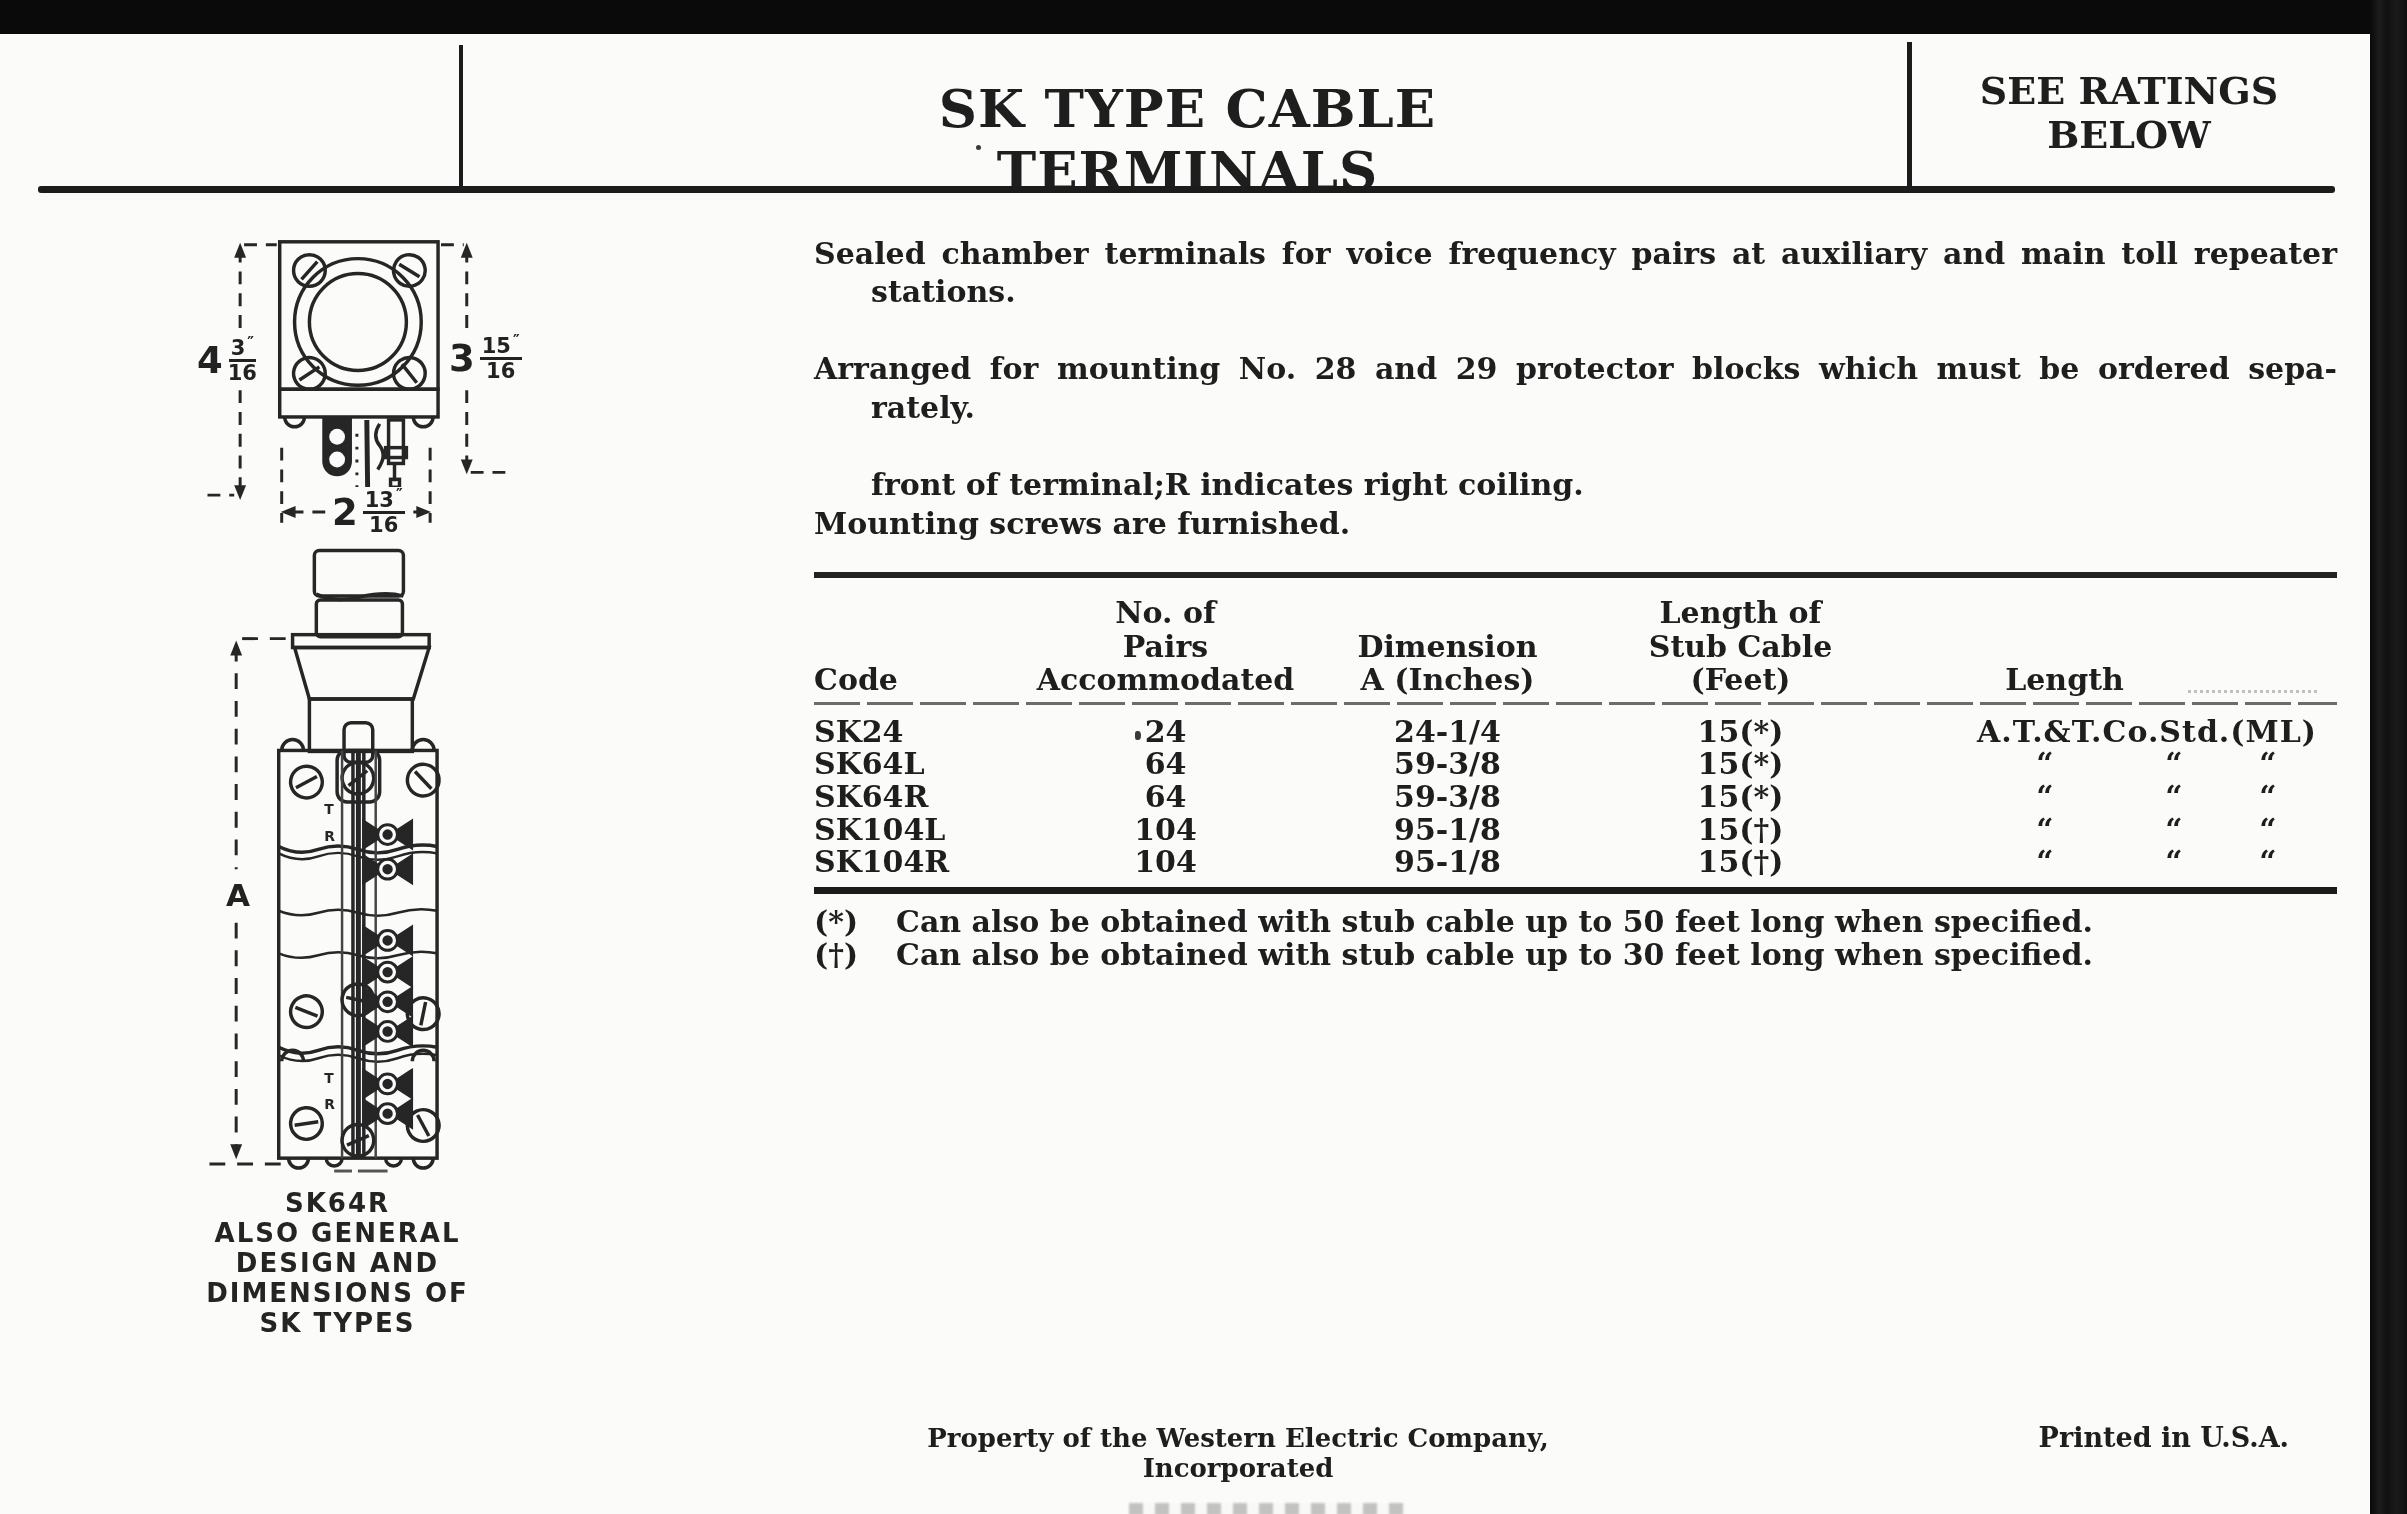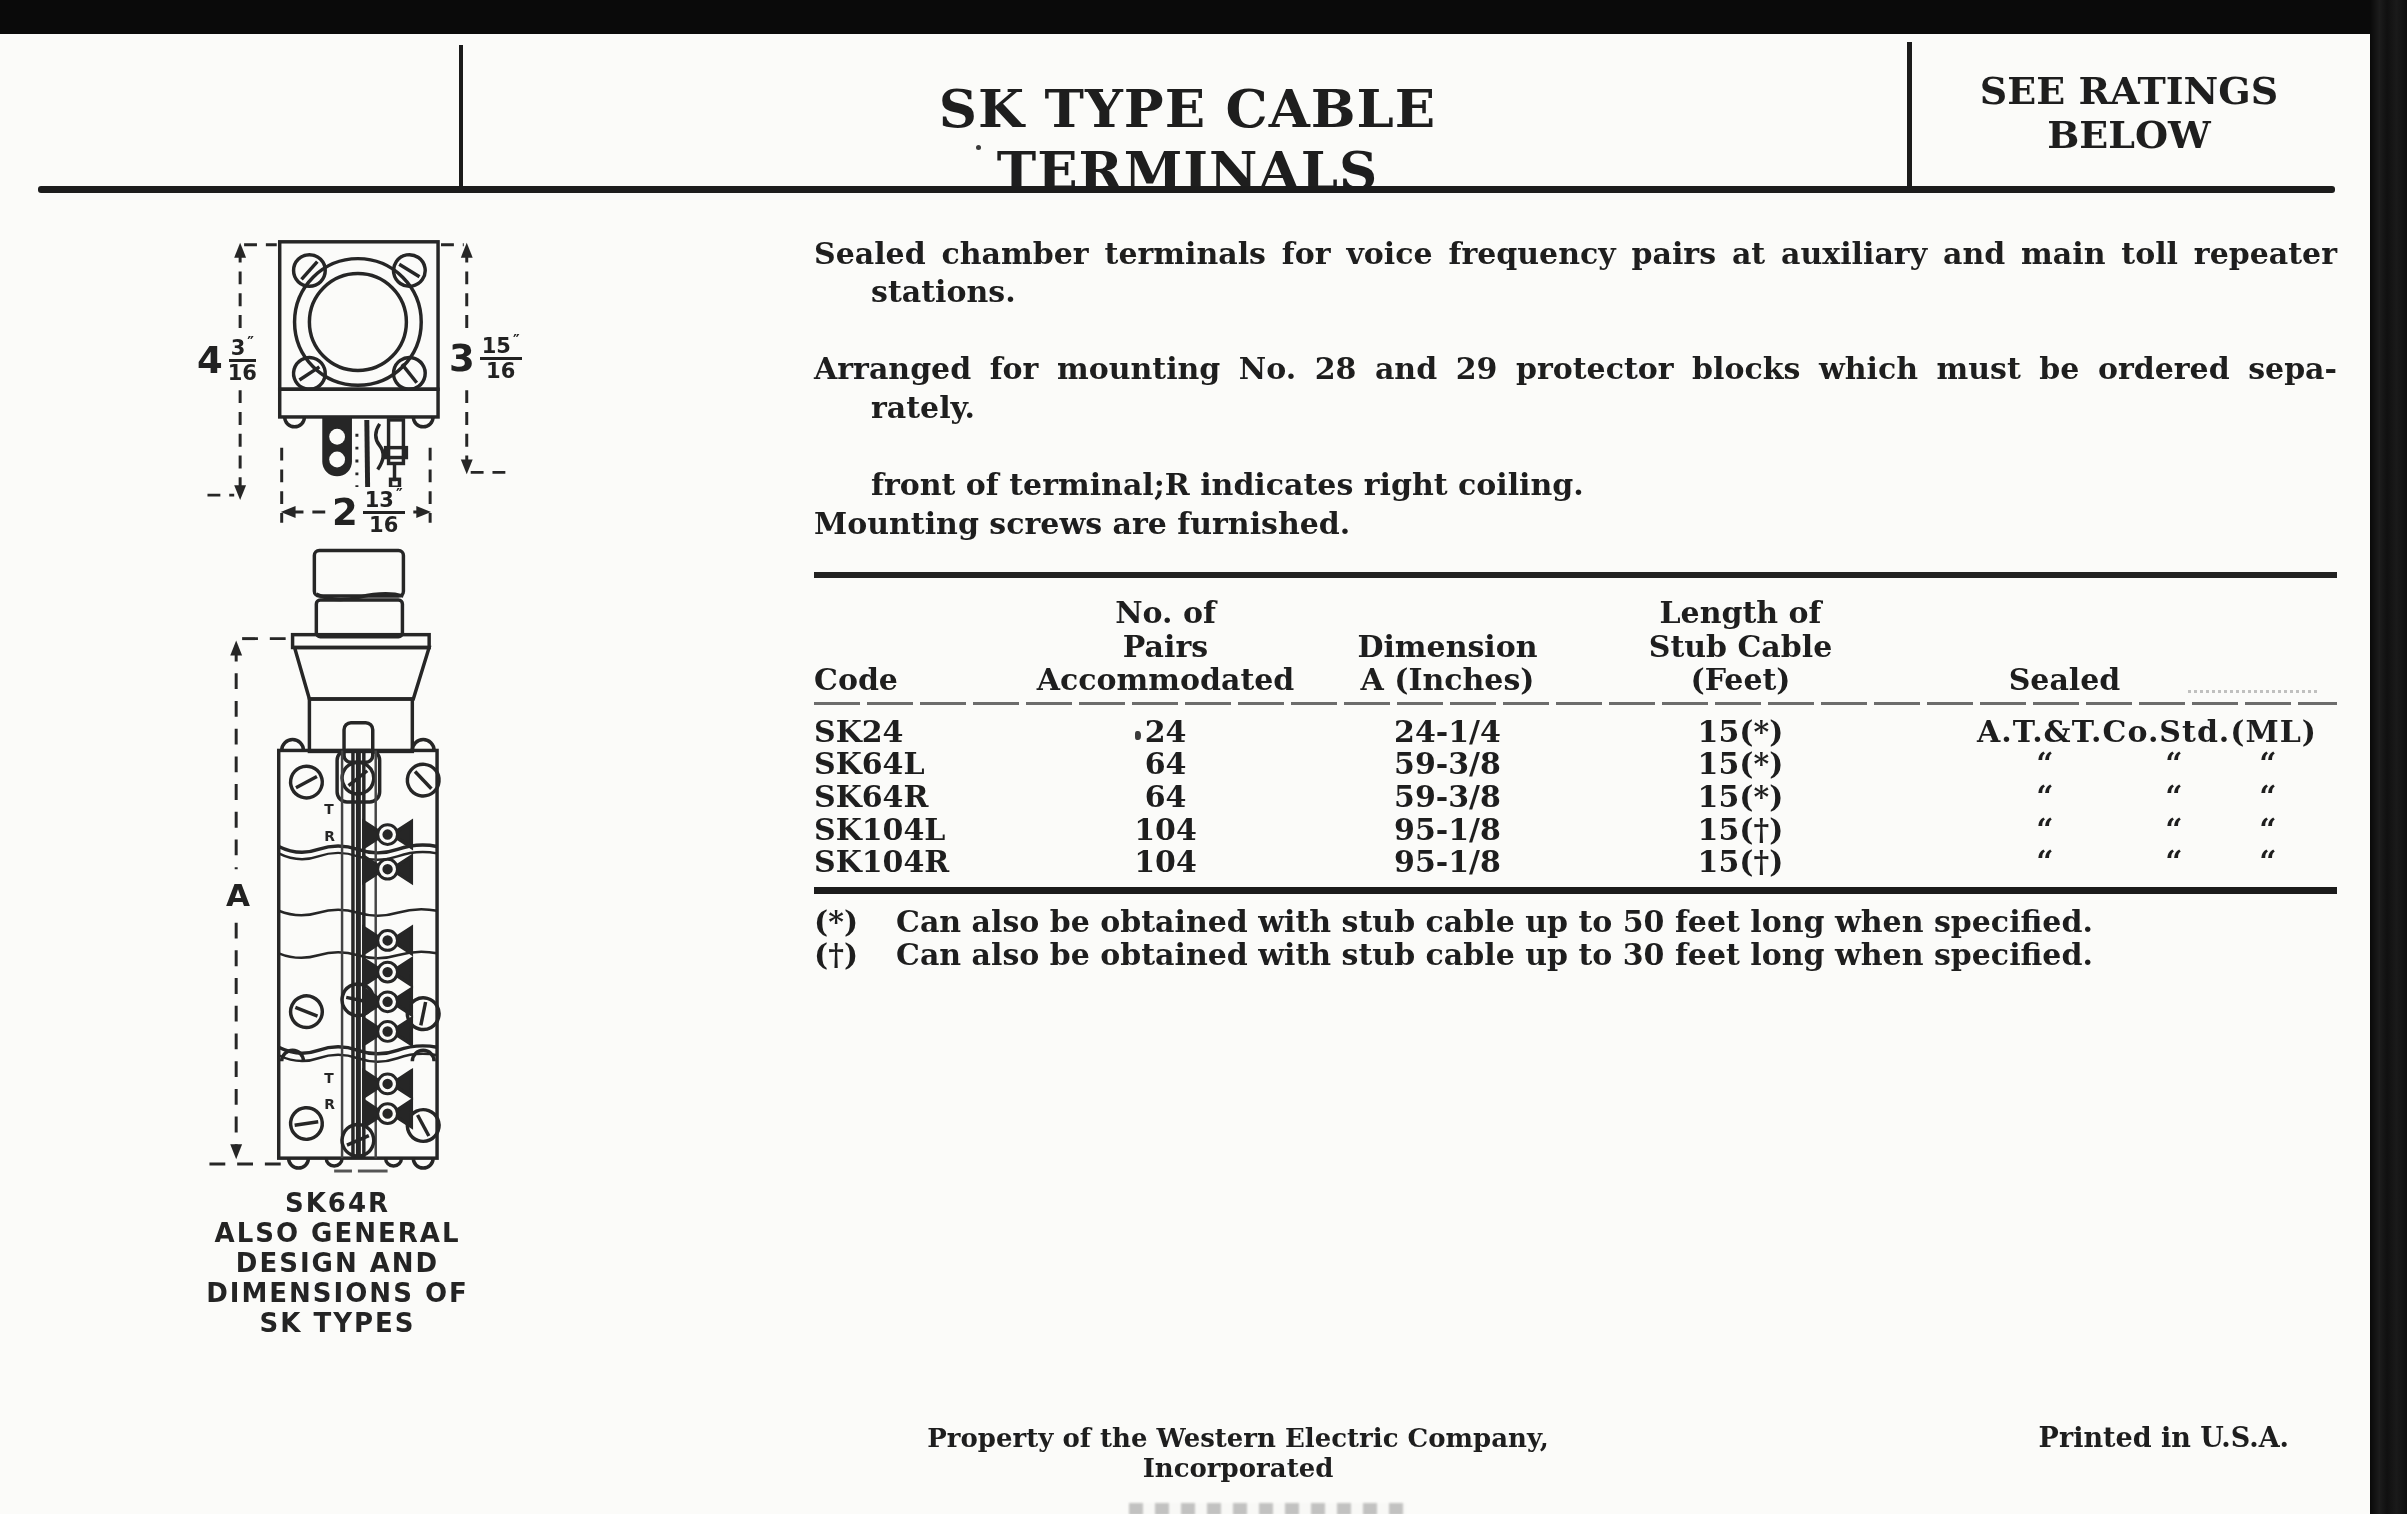--- a/index.html
+++ b/index.html
@@ -295,21 +295,21 @@
   <div class="thl" style="left:1592px; top:596px; width:297px; text-align:center;">Length of</div>
 
   <div class="thl" style="left:1017px; top:630px; width:297px; text-align:center;">Pairs</div>
   <div class="thl" style="left:1299px; top:630px; width:297px; text-align:center;">Dimension</div>
   <div class="thl" style="left:1592px; top:630px; width:297px; text-align:center;">Stub Cable</div>
 
   <div class="thl" style="left:814px; top:663px; width:218px;">Code</div>
   <div class="thl" style="left:1017px; top:663px; width:297px; text-align:center;">Accommodated</div>
   <div class="thl" style="left:1299px; top:663px; width:297px; text-align:center;">A (Inches)</div>
   <div class="thl" style="left:1592px; top:663px; width:297px; text-align:center;">(Feet)</div>
-  <div class="thl" style="left:1916px; top:663px; width:297px; text-align:center;">Sealed</div>
+  <div class="thl" style="left:1916px; top:663px; width:297px; text-align:center;">Length</div>
 
   <div class="trule-mid"></div>
 
   <div class="trow" style="top:715px;">
     <span class="c-code">SK24</span>
     <span class="c-pairs">24</span>
     <span class="c-dim">24-1/4</span>
     <span class="c-stub">15(*)</span>
     <span class="c-rating">A.T.&amp;T.Co.Std.(ML)</span>
   </div>

